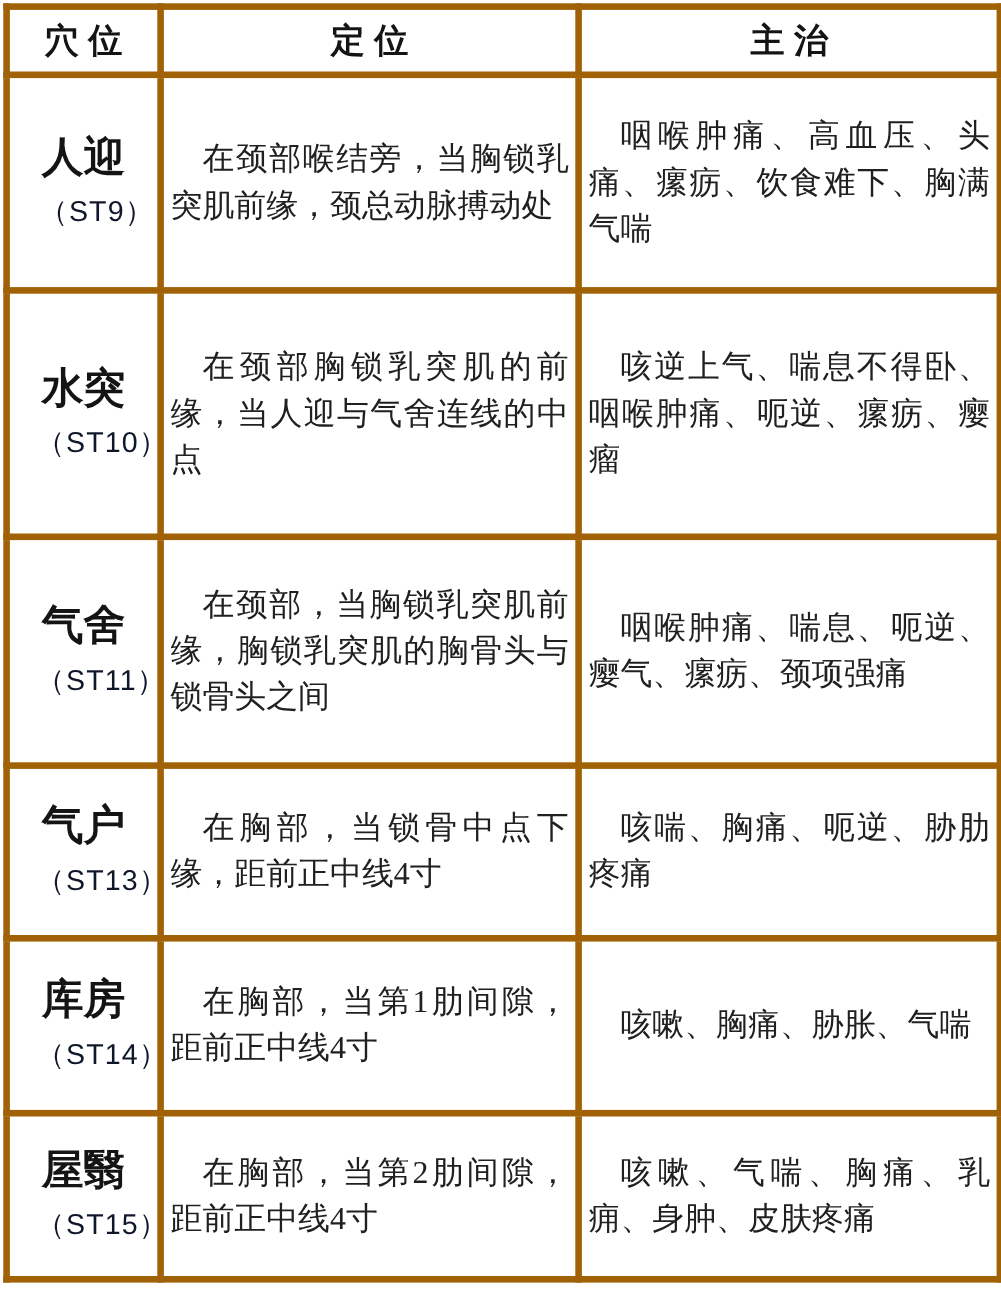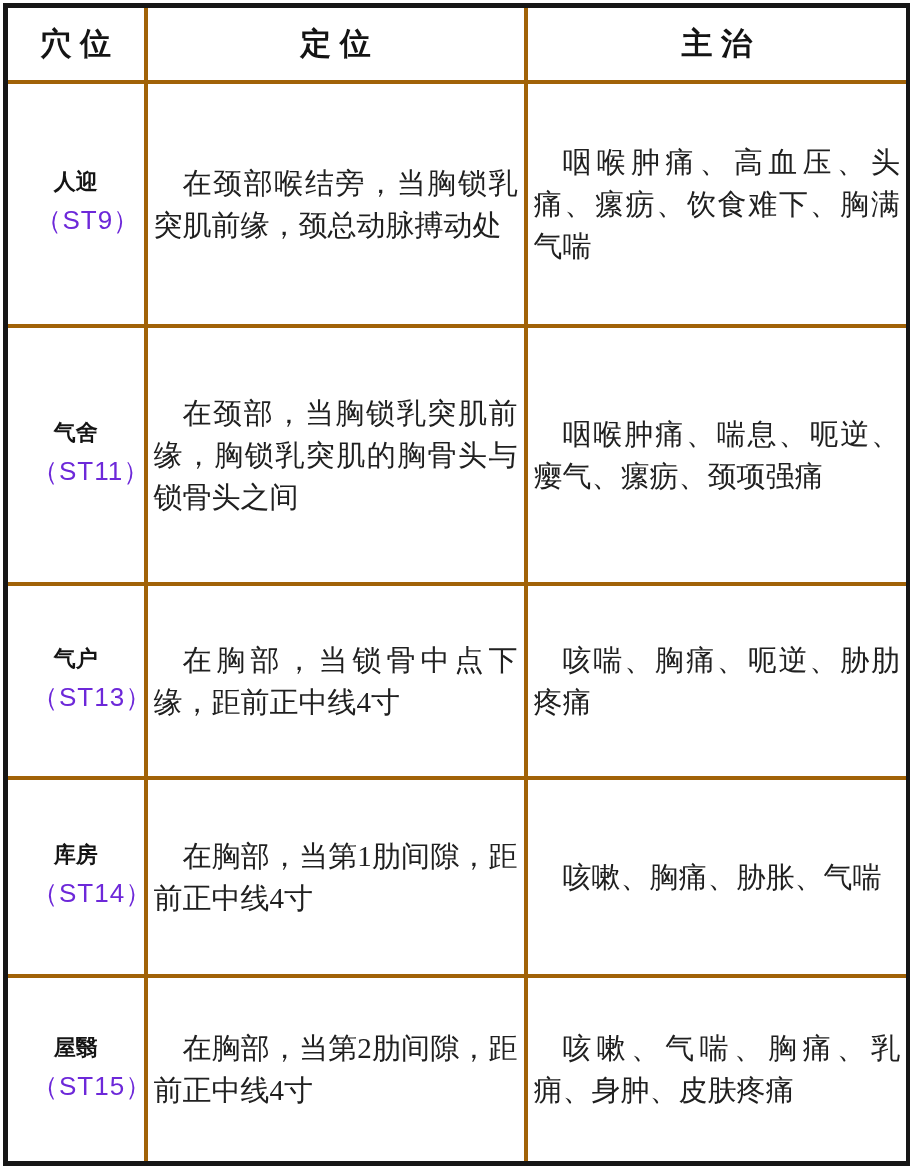--- a/index.html
+++ b/index.html
@@ -22,21 +22,21 @@
     width: 903px;
     height: 1163px;
     border: 5px solid #161616;
     background: #ffffff;
   }
   col.c-point { width: 140px; }
   col.c-loc   { width: 380px; }
   col.c-ind   { width: 383px; }
 
   td, th {
-    border: 4px solid #a16207;
+    border: 6px solid #a16207;
     padding: 0;
     vertical-align: middle;
     background: #ffffff;
   }
   
   td + td, th + th { border-left-width: 3px; }
 
   tr.header-row { height: 48px; }
   tr.r0 { height: 153px; }
   tr.r1 { height: 175px; }
@@ -52,31 +52,31 @@
     font-weight: 700;
     font-size: 31px;
     text-align: center;
     color: #141414;
     white-space: pre;
   }
   td.name-cell { text-align: center; }
   .ap-name {
     font-family: "Liberation Sans", sans-serif;
     font-weight: 700;
-    font-size: 22px;
+    font-size: 38px;
     line-height: 1.15;
     margin-bottom: 9px;
     color: #141414;
   }
   .ap-code {
     font-family: "Liberation Sans", sans-serif;
     font-weight: 400;
     font-size: 26px;
     letter-spacing: 1px;
-    color: #6d28d9;
+    color: #0f172a;
     margin-left: 24px;
   }
   td.text-cell { padding: 2px 6px; }
   p.para {
     margin: 0;
     font-family: "Liberation Serif", serif;
     font-size: 29px;
     line-height: 1.45;
     text-align: justify;
     text-indent: 1em;
@@ -106,20 +106,32 @@
           <div class="ap-code">（ST9）</div>
         </td>
         <td class="text-cell">
           <p class="para">在颈部喉结旁，当胸锁乳突肌前缘，颈总动脉搏动处</p>
         </td>
         <td class="text-cell">
           <p class="para">咽喉肿痛、高血压、头痛、瘰疬、饮食难下、胸满气喘</p>
         </td>
       </tr>
 
+      <tr class="r1">
+        <td class="name-cell">
+          <div class="ap-name">水突</div>
+          <div class="ap-code">（ST10）</div>
+        </td>
+        <td class="text-cell">
+          <p class="para">在颈部胸锁乳突肌的前缘，当人迎与气舍连线的中点</p>
+        </td>
+        <td class="text-cell">
+          <p class="para">咳逆上气、喘息不得卧、咽喉肿痛、呃逆、瘰疬、瘿瘤</p>
+        </td>
+      </tr>
 
       <tr class="r2">
         <td class="name-cell">
           <div class="ap-name">气舍</div>
           <div class="ap-code">（ST11）</div>
         </td>
         <td class="text-cell">
           <p class="para">在颈部，当胸锁乳突肌前缘，胸锁乳突肌的胸骨头与锁骨头之间</p>
         </td>
         <td class="text-cell">

